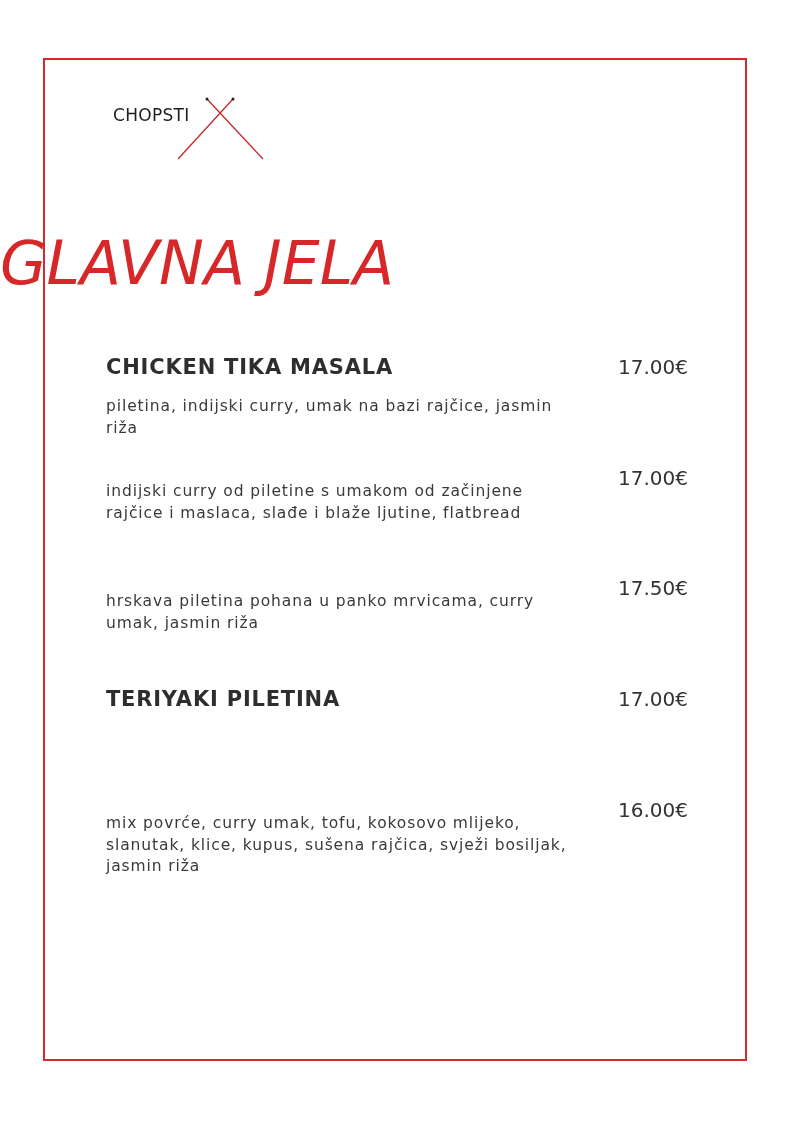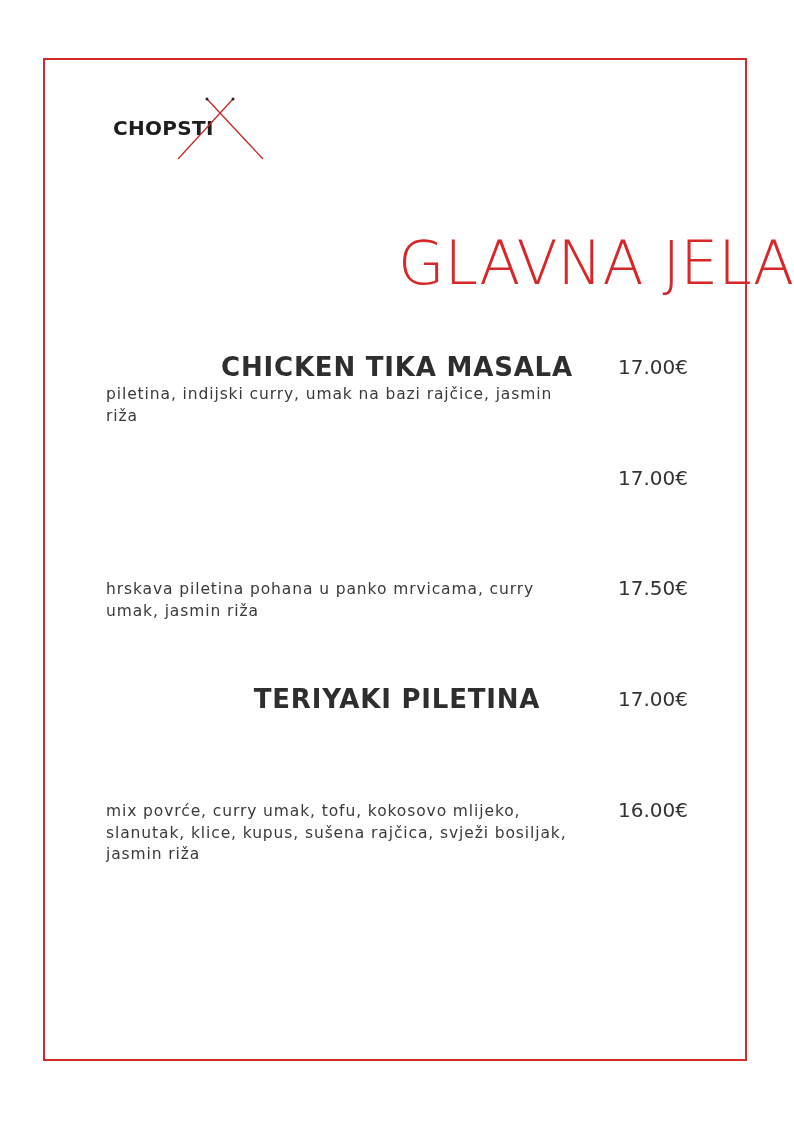--- a/index.html
+++ b/index.html
@@ -7,38 +7,38 @@
       width: 794px; height: 1123px; background: #ffffff; position: relative;
       font-family: "Liberation Sans", "DejaVu Sans", sans-serif; color: #2b2b2b;
       overflow: hidden;
     }
     .frame {
       position: absolute; left: 43px; top: 58px; width: 704px; height: 1003px;
       border: 2px solid #d32a2a; box-sizing: border-box;
     }
     .logo { position: absolute; left: 113px; top: 95px; width: 160px; height: 70px; }
     .logo-text {
-      position: absolute; left: 0; top: 21px; font-weight: bold; font-size: 20px;
+      position: absolute; left: 0; top: 10px; font-weight: normal; font-size: 17px;
       letter-spacing: 0.3px; color: #1e1e1e;
       font-family: "DejaVu Sans", sans-serif;
     }
     .logo svg { position: absolute; left: 0; top: 0; }
     .title {
-      position: absolute; left: 0; width: 794px; top: 228px; text-align: right;
+      position: absolute; left: 0; width: 794px; top: 228px; text-align: left;
       font-size: 60px; color: #d62828; font-weight: normal; letter-spacing: 0px;
-      font-family: "DejaVu Sans", sans-serif; font-weight: 300;
+      font-family: "DejaVu Sans", sans-serif; font-weight: 300; font-style: italic;
     }
     .item { position: absolute; left: 106px; width: 582px; }
     .item-name {
-      font-size: 26px; font-weight: bold; color: #2e2e2e; letter-spacing: 0.8px;
-      font-family: "DejaVu Sans", sans-serif; line-height: 26px; text-align: center;
+      font-size: 21px; font-weight: bold; color: #2e2e2e; letter-spacing: 0.8px;
+      font-family: "DejaVu Sans", sans-serif; line-height: 26px;
     }
     .item-desc {
       font-size: 15.5px; color: #3a3a3a; letter-spacing: 0.9px; line-height: 21.5px;
-      width: 470px; margin-top: 4px;
+      width: 470px; margin-top: 16px;
       font-family: "DejaVu Sans", sans-serif;
     }
     .item-price {
       position: absolute; right: 0; top: 0; font-size: 20px; color: #333;
       font-family: "DejaVu Sans", sans-serif; line-height: 26px;
     }
   </style>
 </head>
 <body>
 
@@ -56,20 +56,21 @@
 
 <div class="title">GLAVNA JELA</div>
 
 <div class="item" style="top:354px">
   <div class="item-name">CHICKEN TIKA MASALA</div>
   <div class="item-desc">piletina, indijski curry, umak na bazi rajčice, jasmin riža</div>
   <div class="item-price">17.00€</div>
 </div>
 
 <div class="item" style="top:465px">
+  <div class="item-desc">indijski curry od piletine s umakom od začinjene rajčice i maslaca, slađe i blaže ljutine, flatbread</div>
   <div class="item-price">17.00€</div>
 </div>
 
 <div class="item" style="top:575px">
   <div class="item-desc">hrskava piletina pohana u panko mrvicama, curry umak, jasmin riža</div>
   <div class="item-price">17.50€</div>
 </div>
 
 <div class="item" style="top:686px">
   <div class="item-name">TERIYAKI PILETINA</div>

